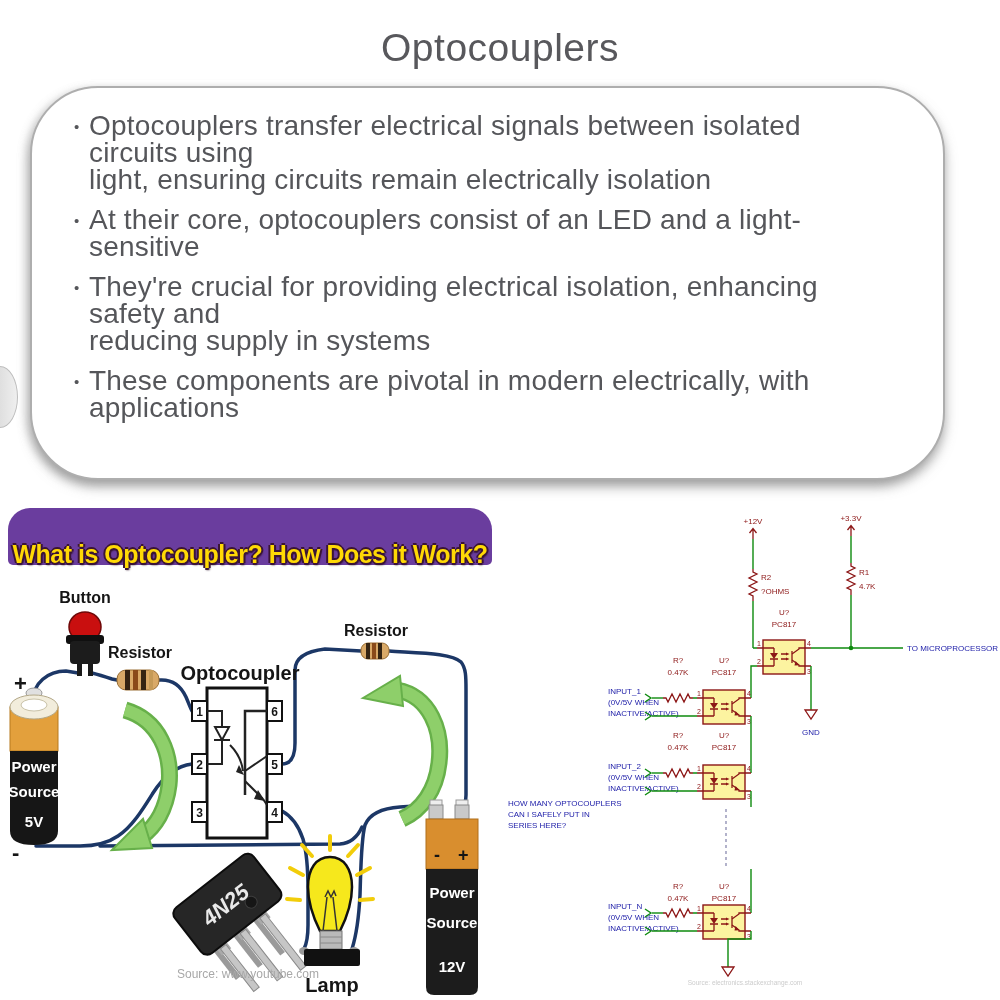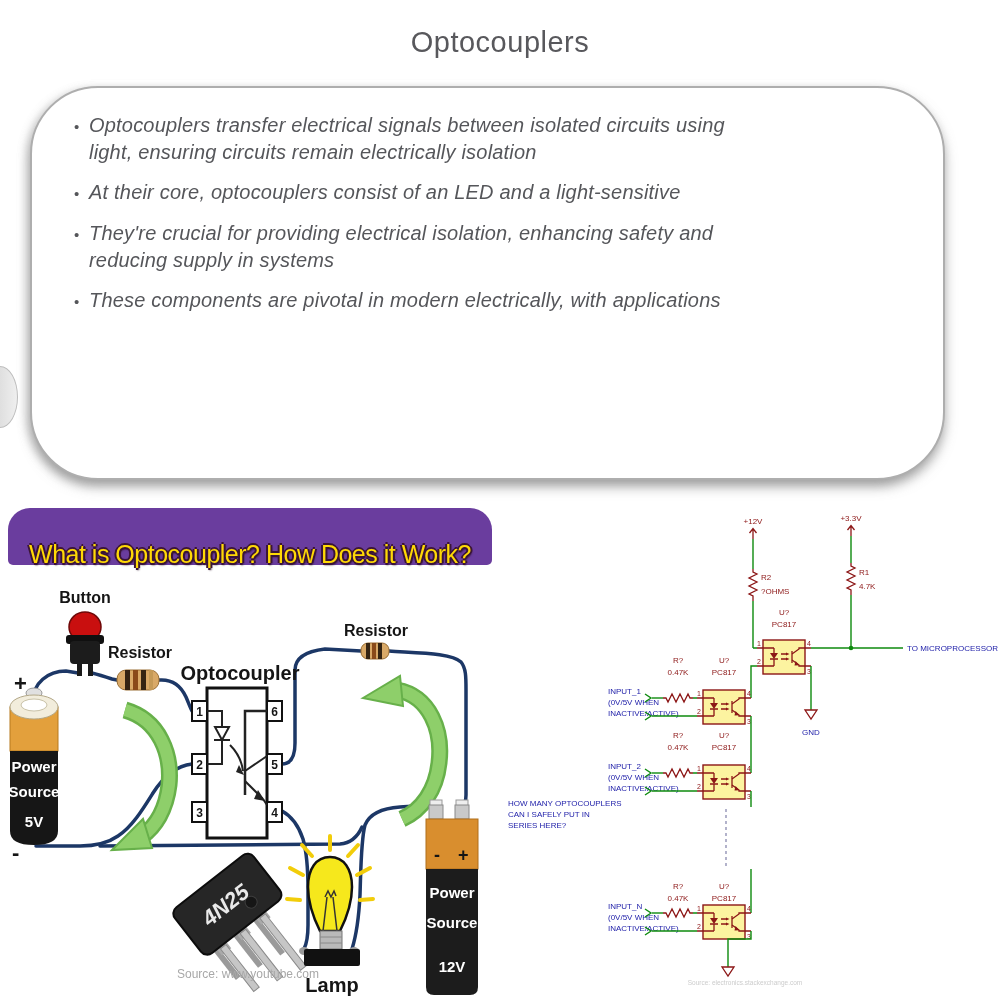--- a/index.html
+++ b/index.html
@@ -1,34 +1,34 @@
 <!DOCTYPE html>
 <html><head>
 <meta charset="utf-8">
 <style>
   html,body{margin:0;padding:0;background:#fff;}
   #stage{position:relative;width:1000px;height:1000px;background:#fff;overflow:hidden;
          font-family:"Liberation Sans",sans-serif;}
   
   .page-title{position:absolute;top:26px;left:0;width:1000px;text-align:center;
-              font-size:29px;font-weight:500;color:#58585c;letter-spacing:.5px;}
+              font-size:39px;font-weight:500;color:#58585c;letter-spacing:.5px;}
   .card{position:absolute;left:30px;top:86px;width:915px;height:394px;box-sizing:border-box;
         background:#fff;border:2px solid #aeaeae;border-radius:68px;
         box-shadow:0 7px 12px rgba(110,110,110,.55),-4px 3px 9px rgba(150,150,150,.35);
         padding:24px 50px 0 42px;}
   .bullet-row{display:flex;margin-bottom:13px;color:#55565a;}
   .bullet-dot{width:15px;flex:0 0 15px;font-size:15px;line-height:27px;padding-top:1px;}
-  .bullet-text{font-size:20px;line-height:27px;letter-spacing:.2px;font-style:italic;}
+  .bullet-text{font-size:28px;line-height:27px;letter-spacing:.2px;}
   .page-curl{position:absolute;left:-18px;top:366px;width:34px;height:60px;border-radius:50%;
              background:linear-gradient(90deg,#cfcfcf,#efefef);border:1px solid #bdbdbd;}
   
   .left-figure{position:absolute;left:0;top:505px;width:500px;height:495px;background:#fff;}
   .banner{position:absolute;left:8px;top:3px;width:484px;height:57px;background:#6a3d9e;
           border-radius:22px 22px 5px 5px;display:flex;align-items:center;justify-content:center;}
-  .banner span{font-size:25px;font-weight:400;letter-spacing:-.5px;color:#ffd905;
+  .banner span{font-size:25px;font-weight:700;letter-spacing:-.5px;color:#ffd905;
                text-shadow:-2px 0 0 #3b1535,2px 0 0 #3b1535,0 -2px 0 #3b1535,0 2px 0 #3b1535,1px 2px 2px #2a0e28;margin-top:36px;}
   .left-figure svg,.right-schematic{position:absolute;left:0;top:0;}
   .right-schematic{position:absolute;left:500px;top:505px;}
   
   .figlabel{font:700 16px "Liberation Sans",sans-serif;fill:#151515;}
   .figlabel-lg{font:700 20px "Liberation Sans",sans-serif;fill:#151515;}
   .pinnum{font:700 12px "Liberation Sans",sans-serif;fill:#151515;}
   .battxt{font:700 15px "Liberation Sans",sans-serif;fill:#ffffff;}
   .battsign{font:700 22px "Liberation Sans",sans-serif;fill:#151515;}
   .chiptxt{font:italic 700 22px "Liberation Sans",sans-serif;fill:#e9e9e9;}

